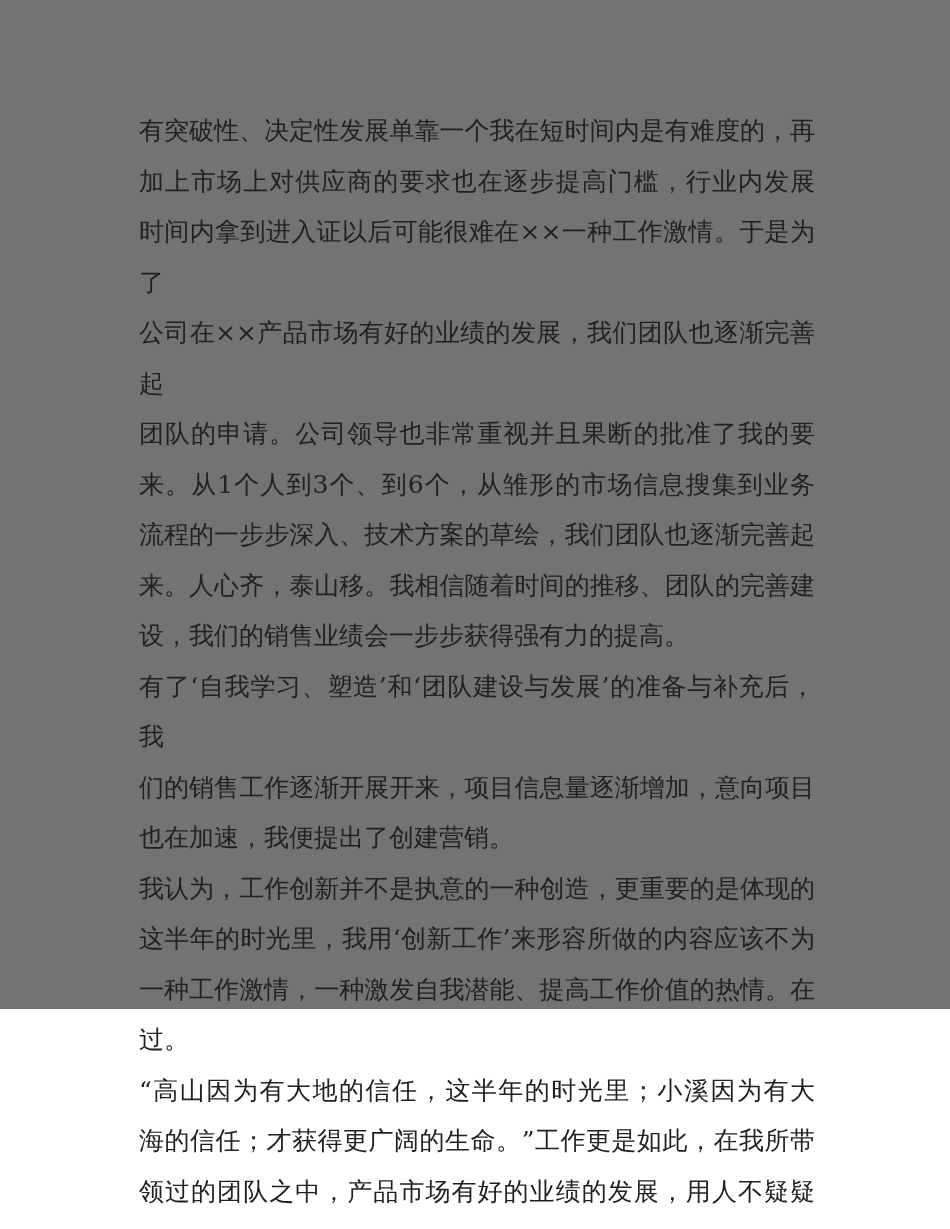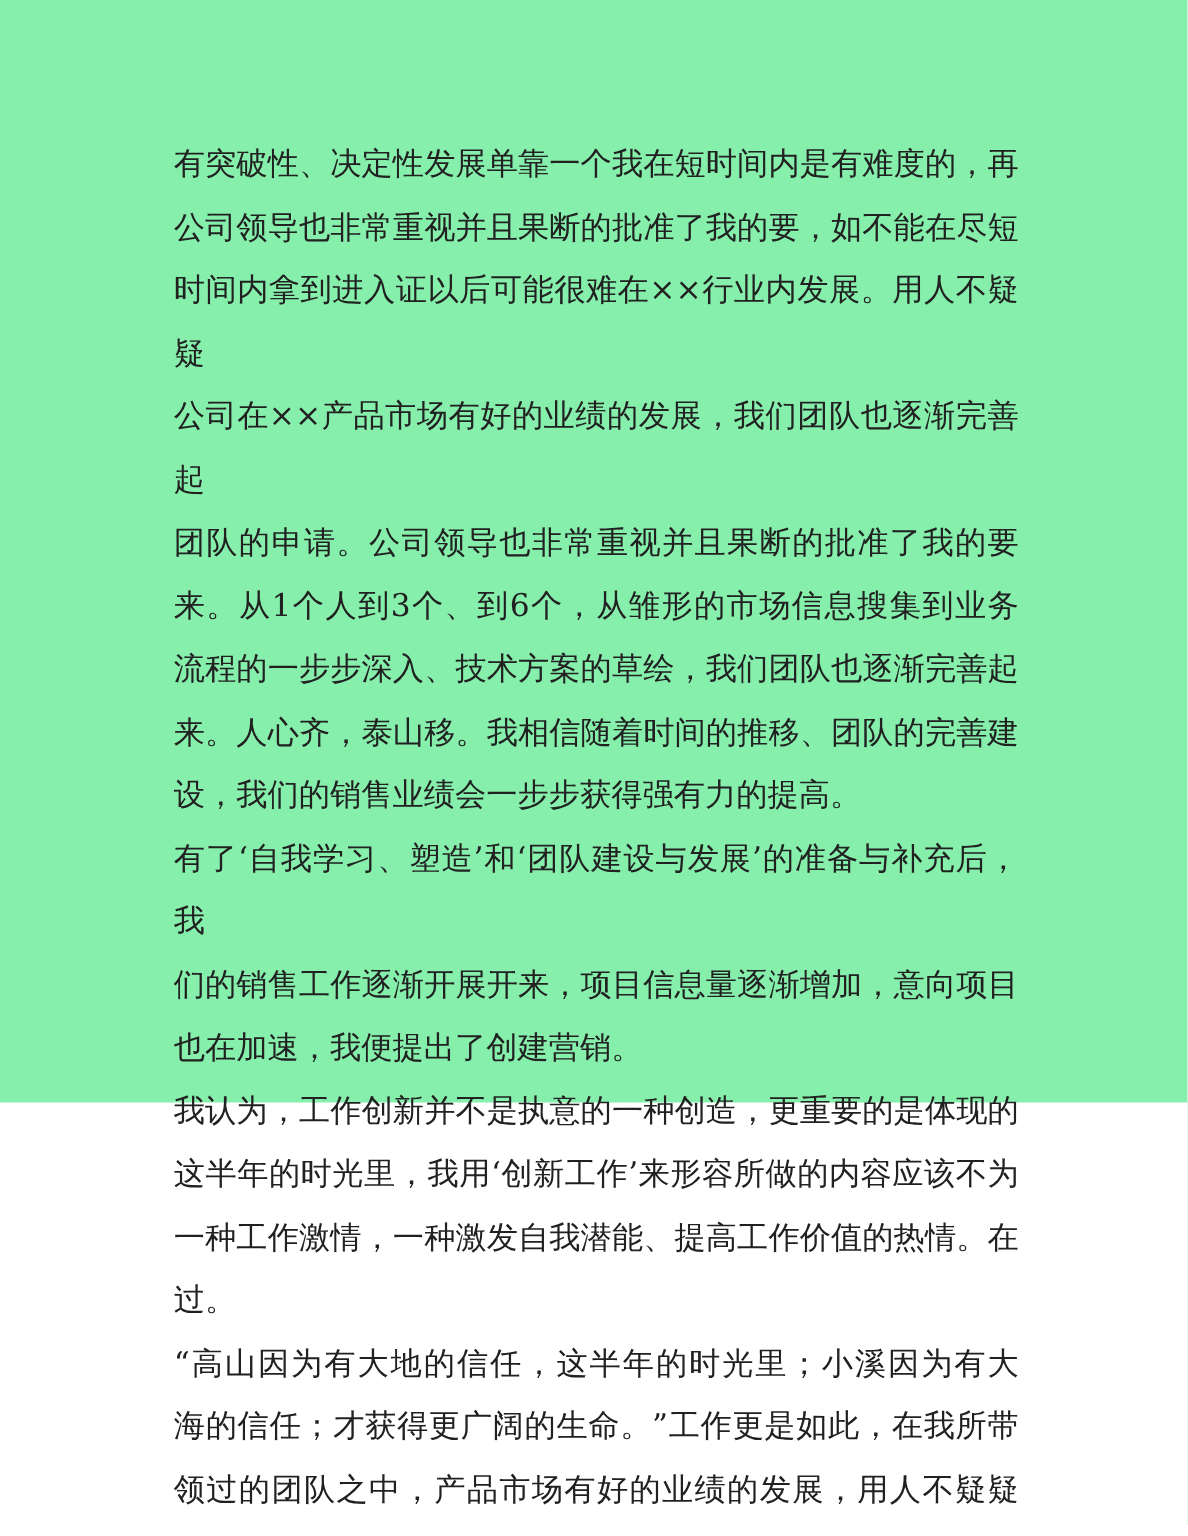--- a/index.html
+++ b/index.html
@@ -6,22 +6,22 @@
     margin: 0;
     padding: 0;
     width: 950px;
     height: 1229px;
     background: #ffffff;
     overflow: hidden;
   }
   .page {
     position: relative;
     width: 950px;
-    height: 882px;
-    background: #86efac;
+    height: 1009px;
+    background: #737373;
     font-family: "DejaVu Serif", "Liberation Serif", serif;
   }
   .textblock {
     position: absolute;
     left: 139px;
     top: 106px;
     width: 676px;
     color: #212121;
   }
   .ln {
@@ -44,22 +44,22 @@
     text-align-last: left;
   }
 </style>
 </head>
 <body>
 
 <div class="page">
   <div class="textblock">
 
     <p class="ln j">有突破性、决定性发展单靠一个我在短时间内是有难度的，再</p>
-    <p class="ln j">公司领导也非常重视并且果断的批准了我的要，如不能在尽短</p>
-    <p class="ln j">时间内拿到进入证以后可能很难在××行业内发展。用人不疑疑</p>
+    <p class="ln j">加上市场上对供应商的要求也在逐步提高门槛，行业内发展</p>
+    <p class="ln j">时间内拿到进入证以后可能很难在××一种工作激情。于是为了</p>
     <p class="ln j">公司在××产品市场有好的业绩的发展，我们团队也逐渐完善起</p>
     <p class="ln j">团队的申请。公司领导也非常重视并且果断的批准了我的要</p>
     <p class="ln j">来。从1个人到3个、到6个，从雏形的市场信息搜集到业务</p>
     <p class="ln j">流程的一步步深入、技术方案的草绘，我们团队也逐渐完善起</p>
     <p class="ln j">来。人心齐，泰山移。我相信随着时间的推移、团队的完善建</p>
     <p class="ln e">设，我们的销售业绩会一步步获得强有力的提高。</p>
 
     <p class="ln j">有了‘自我学习、塑造’和‘团队建设与发展’的准备与补充后，我</p>
     <p class="ln j">们的销售工作逐渐开展开来，项目信息量逐渐增加，意向项目</p>
     <p class="ln e">也在加速，我便提出了创建营销。</p>

